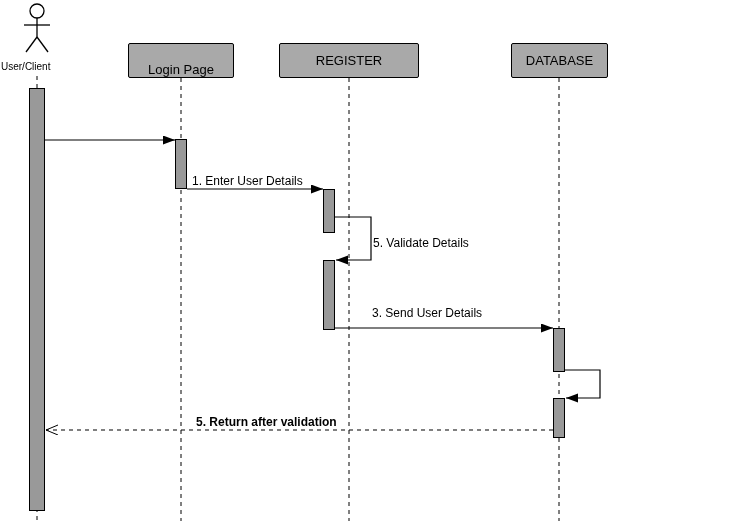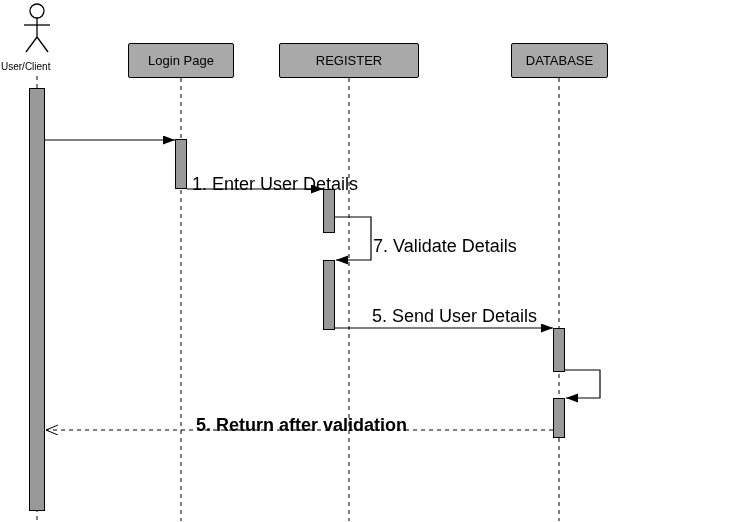--- a/index.html
+++ b/index.html
@@ -40,21 +40,21 @@
   .bar {
     position: absolute;
     z-index: 2;
     background: var(--activation-fill, #999999);
     border: 1px solid var(--line, #000);
   }
 
   .msg-label {
     position: absolute;
     z-index: 4;
-    font-size: 18px;
+    font-size: 12px;
     white-space: nowrap;
     color: #000;
   }
 
   .actor-label {
     position: absolute;
     z-index: 4;
     font-size: 10px;
     white-space: nowrap;
     color: #000;
@@ -65,21 +65,21 @@
 
 <div class="canvas">
 
   <svg class="layer under" viewBox="0 0 740 522">
     <line class="lifeline" x1="37" y1="76" x2="37" y2="521"></line>
     <line class="lifeline" x1="181" y1="78" x2="181" y2="521"></line>
     <line class="lifeline" x1="349" y1="78" x2="349" y2="521"></line>
     <line class="lifeline" x1="559" y1="78" x2="559" y2="521"></line>
   </svg>
 
-  <div class="box" style="left:128px; top:43px; width:106px; height:35px;">
+  <div class="box" style="left:128px; top:43px; width:106px; height:35px;align-items:flex-end;">
     <span>Login Page</span>
   </div>
   <div class="box" style="left:279px; top:43px; width:140px; height:35px;">
     <span>REGISTER</span>
   </div>
   <div class="box" style="left:511px; top:43px; width:97px; height:35px;">
     <span>DATABASE</span>
   </div>
 
   <div class="bar" style="left:29px;  top:88px;  width:16px; height:423px;"></div>
@@ -117,20 +117,20 @@
 
     <polyline class="arrow" points="565,370 600,370 600,398 566,398" marker-end="url(#mFilled)"></polyline>
 
     <line class="arrow dashed" x1="553" y1="430" x2="46" y2="430" marker-end="url(#mOpen)"></line>
   </svg>
 
   <span class="actor-label" style="left:1px; top:61px;">User/Client</span>
 
   <span class="msg-label" style="left:192px; top:174px;">1. Enter User Details</span>
 
-  <span class="msg-label" style="left:373px; top:236px;">7. Validate Details</span>
+  <span class="msg-label" style="left:373px; top:236px;">5. Validate Details</span>
 
-  <span class="msg-label" style="left:372px; top:306px;">5. Send User Details</span>
+  <span class="msg-label" style="left:372px; top:306px;">3. Send User Details</span>
 
 
   <span class="msg-label" style="left:196px; top:415px;font-weight:bold;">5. Return after validation</span>
 
 </div>
 
 </body></html>

